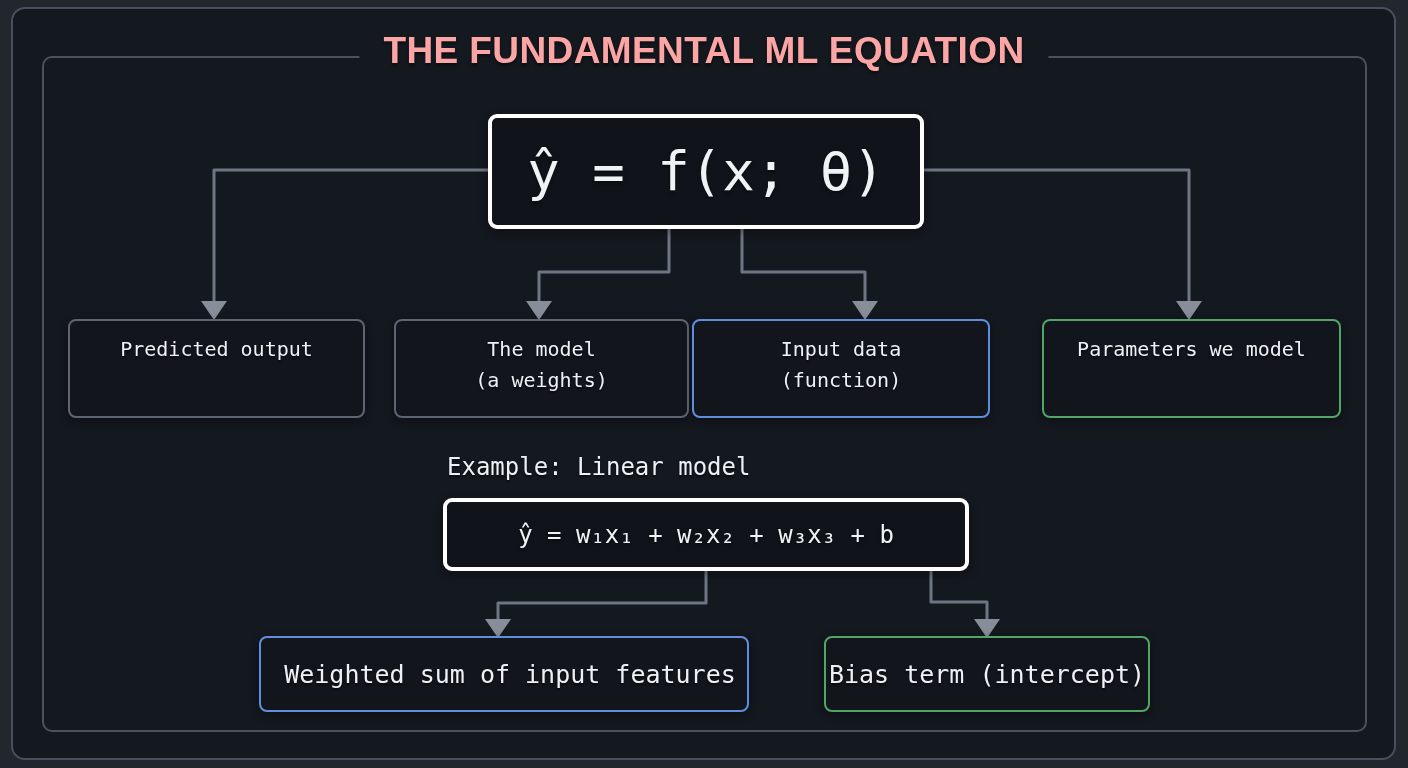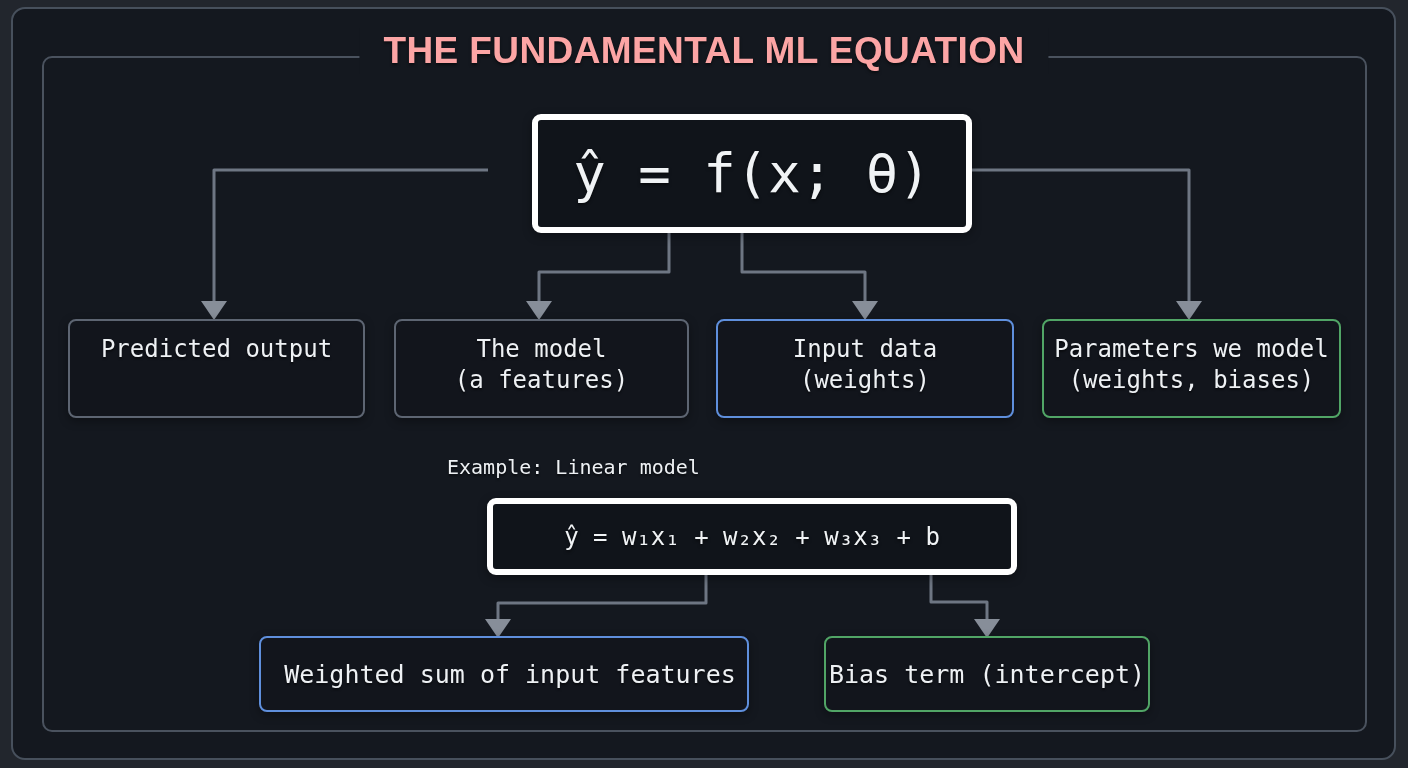--- a/index.html
+++ b/index.html
@@ -34,53 +34,52 @@
     font-size:37px;
     letter-spacing:0.4px;
     color:#fca5a5;
     white-space:nowrap;
     text-shadow:0 2px 3px rgba(0,0,0,.5);
     z-index:3;
   }
   svg.connectors{left:0;top:0;z-index:2;}
   .eq-box{
     background:#10141a;
-    border:6px solid #ffffff;
+    border:4px solid #ffffff;
     border-radius:9px;
     display:flex;align-items:center;justify-content:center;
     box-shadow:0 3px 10px rgba(0,0,0,.35);
     z-index:4;
     color:#f0f3f5;
     text-shadow:0 2px 3px rgba(0,0,0,.5);
     white-space:nowrap;
-    margin-left:44px;
   }
   .eq-main{left:488px;top:114px;width:428px;height:107px;font-size:54px;}
   .eq-linear{left:443px;top:498px;width:518px;height:65px;font-size:24px;}
   .node{
     background:#12151c;
     border:2px solid #5d6572;
     border-radius:8px;
     box-shadow:0 3px 10px rgba(0,0,0,.35);
     z-index:4;
     color:#eef1f4;
     text-align:center;
-    font-size:24px;
+    font-size:20px;
     text-shadow:0 2px 2px rgba(0,0,0,.5);
   }
   .row-node{top:319px;height:82px;padding-top:13px;box-sizing:content-box;}
   .row-node .line{line-height:31px;white-space:nowrap;}
   .leaf-node{
     top:636px;height:72px;
     display:flex;align-items:center;justify-content:center;
     font-size:25px;white-space:nowrap;
   }
   .example-label{
     left:447px;top:453px;
-    font-size:20px;line-height:28px;
+    font-size:24px;line-height:28px;
     color:#eef1f4;
     text-shadow:0 2px 2px rgba(0,0,0,.5);
     z-index:4;white-space:nowrap;
   }
 </style>
 </head>
 <body>
 
 <div class="abs card"></div>
 
@@ -110,29 +109,28 @@
 <div class="abs eq-box eq-main">
   <span>ŷ = f(x; θ)</span>
 </div>
 
 <div class="abs node row-node" style="left: 68px; width: 293px; border-color: rgb(93, 101, 114);">
   <div class="line">Predicted output</div>
   <div class="line"></div>
 </div>
 <div class="abs node row-node" style="left: 394px; width: 291px; border-color: rgb(93, 101, 114);">
   <div class="line">The model</div>
-  <div class="line">(a features)</div>
+  <div class="line">(a weights)</div>
 </div>
-<div class="abs node row-node" style="left: 716px; width: 294px; border-color: rgb(95, 143, 220);">
+<div class="abs node row-node" style="left: 692px; width: 294px; border-color: rgb(95, 143, 220);">
   <div class="line">Input data</div>
-  <div class="line">(weights)</div>
+  <div class="line">(function)</div>
 </div>
 <div class="abs node row-node" style="left: 1042px; width: 295px; border-color: rgb(81, 165, 102);">
   <div class="line">Parameters we model</div>
-  <div class="line">(weights, biases)</div>
 </div>
 
 <div class="abs example-label">Example: Linear model</div>
 
 <div class="abs eq-box eq-linear">
   <span>ŷ = w₁x₁ + w₂x₂ + w₃x₃ + b</span>
 </div>
 
 <div class="abs node leaf-node" style="left: 259px; width: 474px; border-color: rgb(95, 143, 220); padding-left: 12px;">
   <span>Weighted sum of input features</span>

